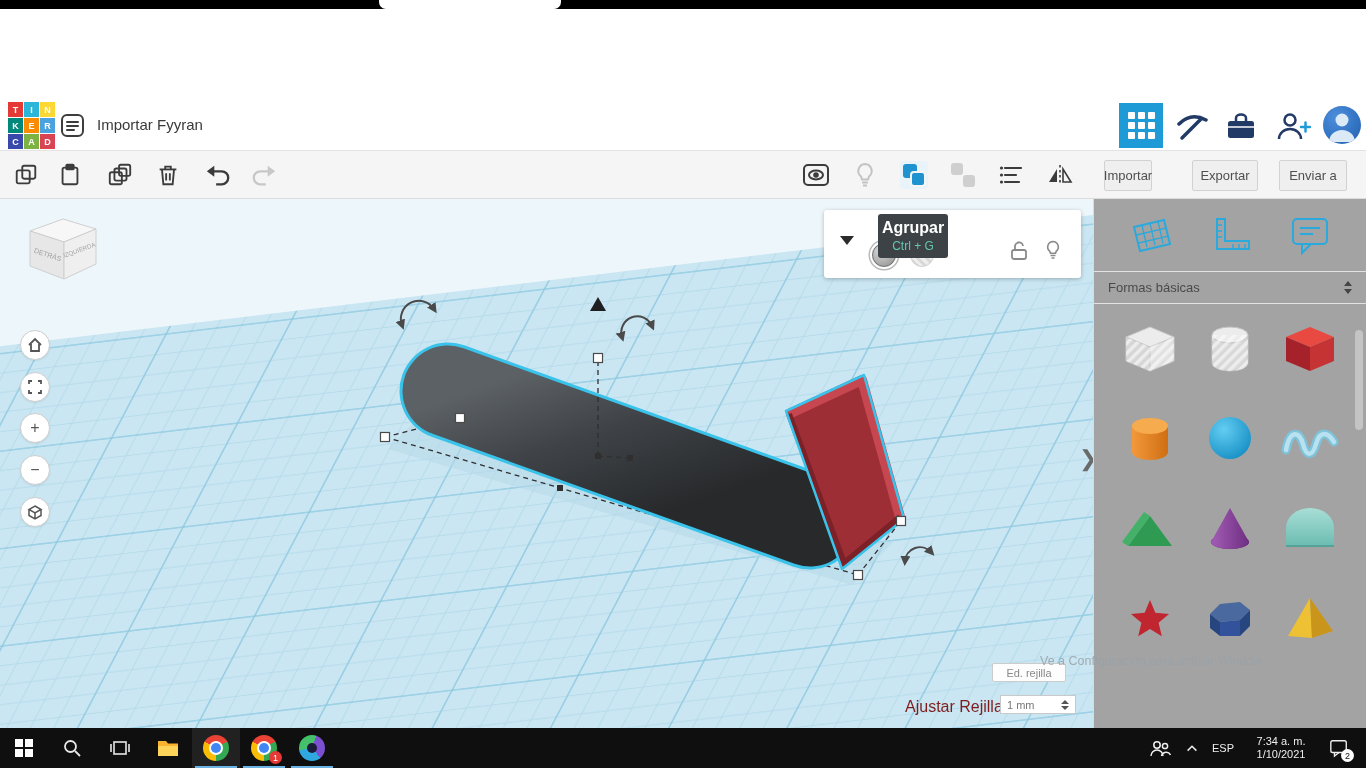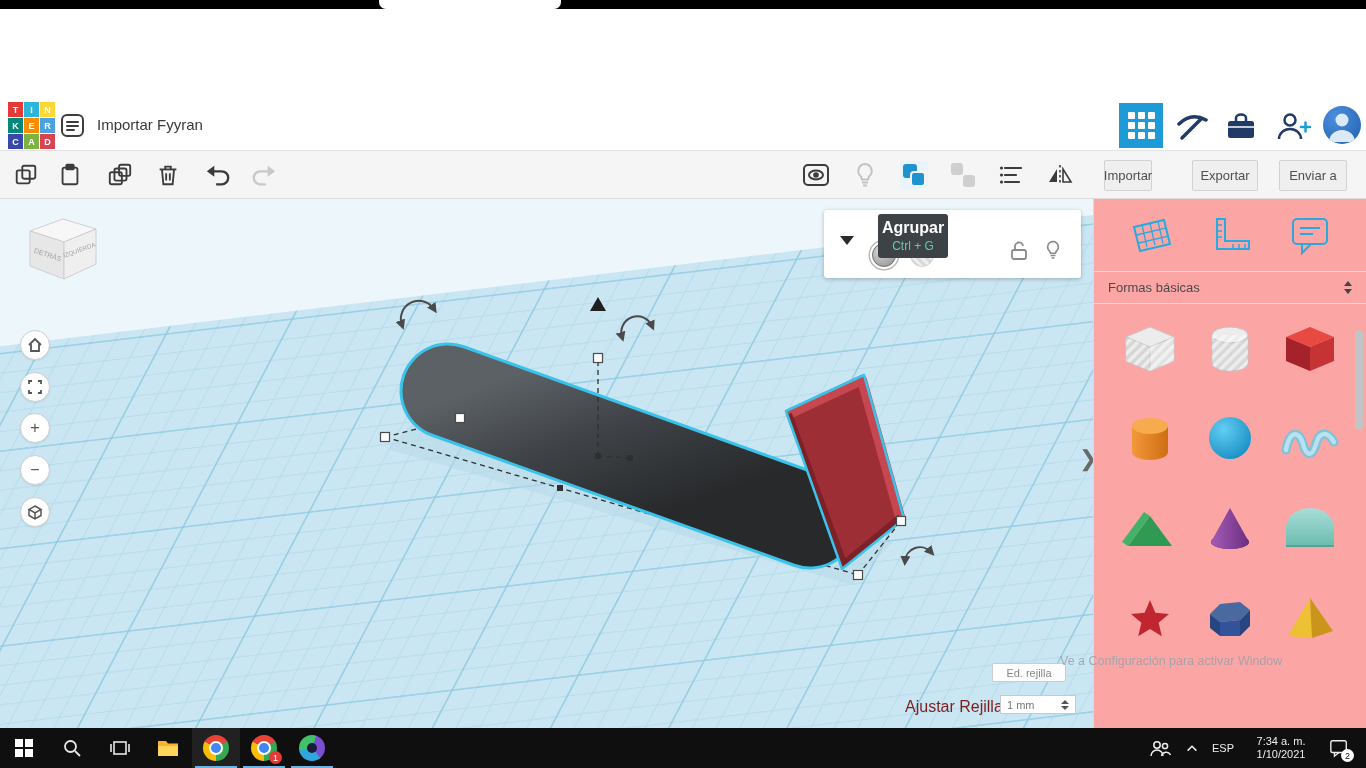--- a/index.html
+++ b/index.html
@@ -51,21 +51,21 @@
 
   .edit-grid-btn { position:absolute; left:992px; top:464px; width:74px; height:19px; background:#fdfdfd; border:1px solid #ccc; border-radius:2px; font-size:11px; color:#888; display:flex; align-items:center; justify-content:center; }
   .snap-label { position:absolute; left:905px; top:499px; font-size:16px; color:#7f1d1d; }
   .snap-select { position:absolute; left:1000px; top:496px; width:76px; height:19px; background:#fff; border:1px solid #c9c9c9; font-size:11px; color:#777; display:flex; align-items:center; padding:0 6px; }
   .snap-select .spin { margin-left:auto; display:flex; flex-direction:column; gap:2px; }
   .snap-select .spin i { width:0; height:0; border-left:4px solid transparent; border-right:4px solid transparent; }
   .snap-select .spin .up { border-bottom:4px solid #555; }
   .snap-select .spin .dn { border-top:4px solid #555; }
 
   
-  .shapes-panel { position:absolute; left:1093px; top:0; width:273px; height:529px; background:#fca5a5; border-left:1px solid #dadada; }
+  .shapes-panel { position:absolute; left:1093px; top:0; width:273px; height:529px; background:#a3a3a3; border-left:1px solid #dadada; }
   .panel-icons { display:flex; justify-content:space-around; align-items:center; padding:14px 16px 10px; }
   .cat-bar { height:33px; border-top:1px solid #e2e2e2; border-bottom:1px solid #e2e2e2; display:flex; align-items:center; padding:0 14px; font-size:13px; color:#4a4a4a; }
   .cat-bar .spin { margin-left:auto; display:flex; flex-direction:column; gap:3px; }
   .cat-bar .spin i { width:0; height:0; border-left:4px solid transparent; border-right:4px solid transparent; }
   .cat-bar .spin .up { border-bottom:5px solid #444; }
   .cat-bar .spin .dn { border-top:5px solid #444; }
   .shape-grid { display:grid; grid-template-columns:repeat(3,1fr); padding:14px 16px; row-gap:30px; justify-items:center; }
   .shape { width:72px; height:60px; display:flex; align-items:center; justify-content:center; }
   .scroll-thumb { position:absolute; right:3px; top:131px; width:8px; height:100px; background:#c4c4c4; border-radius:4px; }
 
@@ -77,21 +77,21 @@
   .chrome-ic { position:relative; width:26px; height:26px; border-radius:50%; background:conic-gradient(from -60deg, #ea4335 0 120deg, #34a853 120deg 240deg, #fbbc05 240deg 360deg); }
   .chrome-ic .w { position:absolute; left:6px; top:6px; width:14px; height:14px; border-radius:50%; background:#fff; }
   .chrome-ic .b { position:absolute; left:8px; top:8px; width:10px; height:10px; border-radius:50%; background:#4285f4; }
   .badge-red { position:absolute; right:6px; bottom:4px; width:13px; height:13px; border-radius:50%; background:#e53935; color:#fff; font-size:9px; display:flex; align-items:center; justify-content:center; }
   .tk-right { position:absolute; top:0; height:40px; display:flex; align-items:center; justify-content:center; color:#eee; font-size:11px; }
   .clock { flex-direction:column; line-height:13px; text-align:left; }
   .tray-badge { position:absolute; right:2px; bottom:6px; width:13px; height:13px; border-radius:50%; background:#fff; color:#111; font-size:9px; display:flex; align-items:center; justify-content:center; }
 
   .watermark { position:absolute; left:1040px; top:649px; z-index:60; color:#98a2a9; opacity:.85; pointer-events:none; }
   .watermark .l1 { font-size:20px; }
-  .watermark .l2 { font-size:12.5px; margin-top:5px;margin-left:20px; }
+  .watermark .l2 { font-size:12.5px; margin-top:5px; }
 </style>
 </head>
 <body>
 
 <div class="screen">
 
   <svg width="0" height="0" style="position:absolute">
     <defs>
       <pattern id="stripeP" width="7" height="7" patternUnits="userSpaceOnUse" patternTransform="rotate(45)">
         <rect width="3.5" height="7" fill="rgba(255,255,255,0.55)"></rect>

